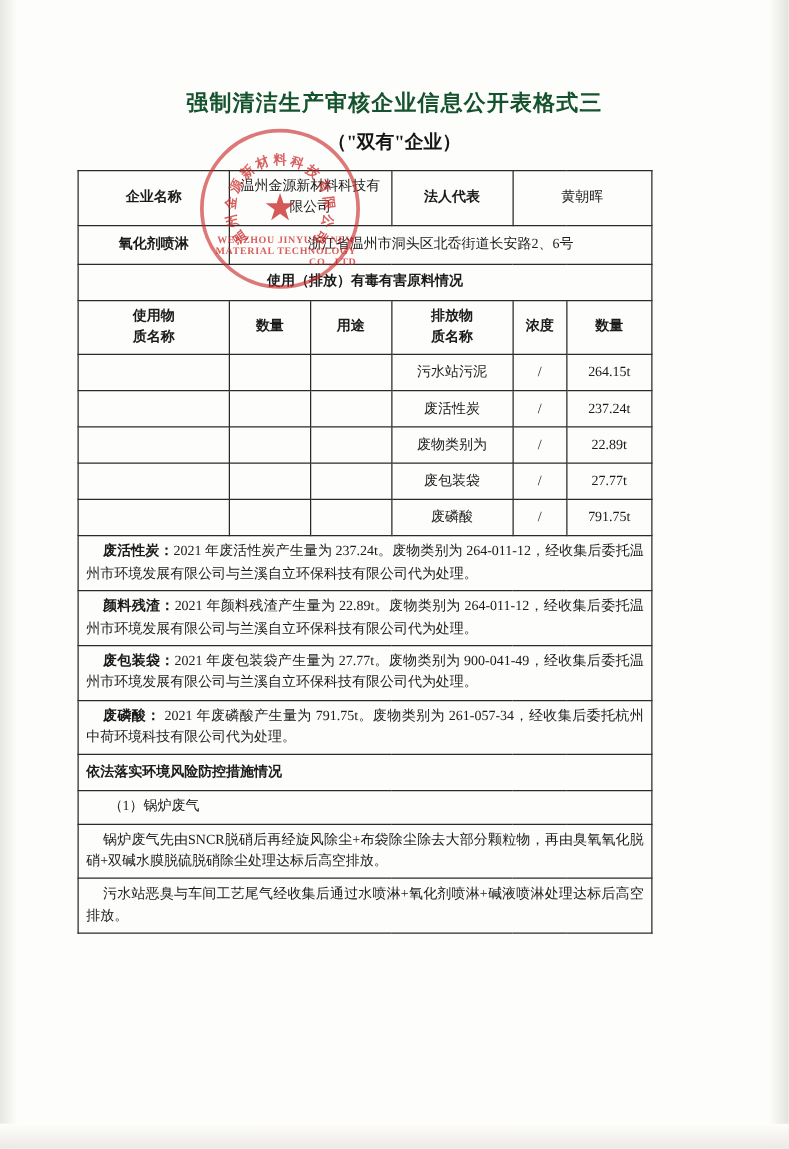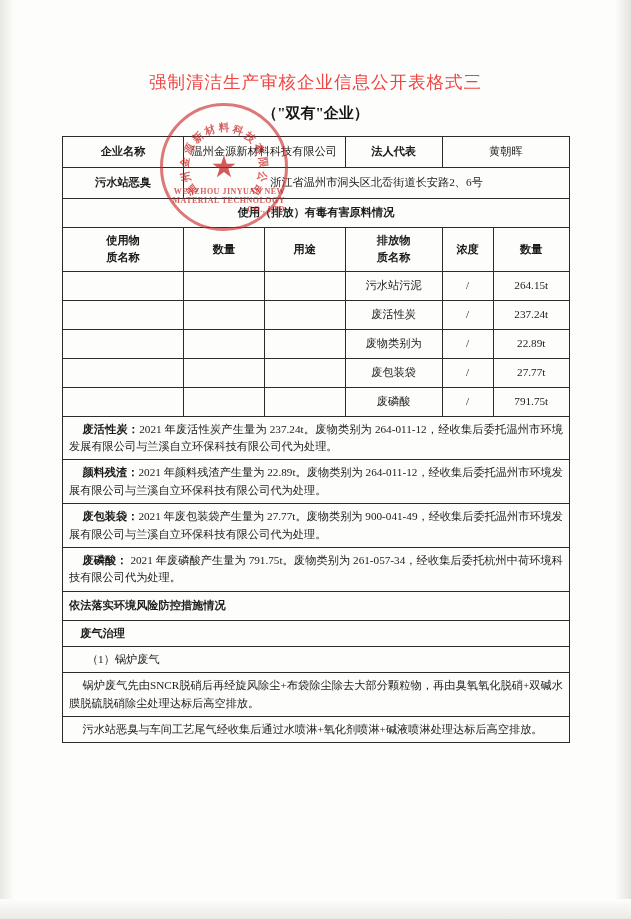--- a/index.html
+++ b/index.html
@@ -20,34 +20,34 @@
     inset: 0;
     background: #fdfdfb;
   }
   .title-block {
     text-align: center;
     padding-top: 70px;
   }
   .doc-title {
     font-size: 17.5px;
     letter-spacing: 1px;
-    font-weight: 400;
-    color: #ef4444;
+    font-weight: 700;
+    color: #14532d;
   }
   .doc-subtitle {
     font-size: 15px;
     margin-top: 10px;
     font-weight: 700;
     color: #151515;
   }
   table.main {
     position: absolute;
     left: 62px;
     top: 136px;
-    width: 508px;
+    width: 460px;
     border-collapse: collapse;
     font-size: 11.2px;
   }
   table.main td {
     border: 1px solid #2b2b2b;
     padding: 4px 6px;
     vertical-align: middle;
     line-height: 1.55;
   }
   .c { text-align: center; }
@@ -186,21 +186,21 @@
 
     <tbody>
         <tr>
       <td class="c b row-h" style="width:108px">企业名称</td>
       <td class="c row-h" colspan="3" style="width:196px">温州金源新材料科技有限公司</td>
       <td class="c b row-h" style="width:84px">法人代表</td>
       <td class="c row-h" colspan="2" style="width:120px">黄朝晖</td>
     </tr>
 
     <tr>
-      <td class="c b row-h">污水站恶臭</td>
+      <td class="c b row-h">氧化剂喷淋</td>
       <td class="c row-h" colspan="6">浙江省温州市洞头区北岙街道长安路2、6号</td>
     </tr>
 
     <tr>
       <td class="center-head" colspan="7">使用（排放）有毒有害原料情况</td>
     </tr>
 
     <tr>
       <td class="c b" style="height:34px">
         <span>使用物</span><br>
@@ -267,23 +267,20 @@
       <td class="para" colspan="7"><span class="lead">废包装袋：</span><span>2021 年废包装袋产生量为 27.77t。废物类别为 900-041-49，经收集后委托温州市环境发展有限公司与兰溪自立环保科技有限公司代为处理。</span></td>
     </tr>
     <tr>
       <td class="para" colspan="7"><span class="lead">废磷酸：</span><span> 2021 年废磷酸产生量为 791.75t。废物类别为 261-057-34，经收集后委托杭州中荷环境科技有限公司代为处理。</span></td>
     </tr>
 
     <tr>
       <td class="section-label" colspan="7">依法落实环境风险防控措施情况</td>
     </tr>
     <tr>
-      <td class="sub-head" colspan="7">废气治理</td>
-    </tr>
-    <tr>
       <td class="sub-item" colspan="7">（1）锅炉废气</td>
     </tr>
     <tr>
       <td class="para" colspan="7">锅炉废气先由SNCR脱硝后再经旋风除尘+布袋除尘除去大部分颗粒物，再由臭氧氧化脱硝+双碱水膜脱硫脱硝除尘处理达标后高空排放。</td>
     </tr>
     <tr>
       <td class="para" colspan="7" style="">污水站恶臭与车间工艺尾气经收集后通过水喷淋+氧化剂喷淋+碱液喷淋处理达标后高空排放。</td>
     </tr>
   </tbody>
     </table>

